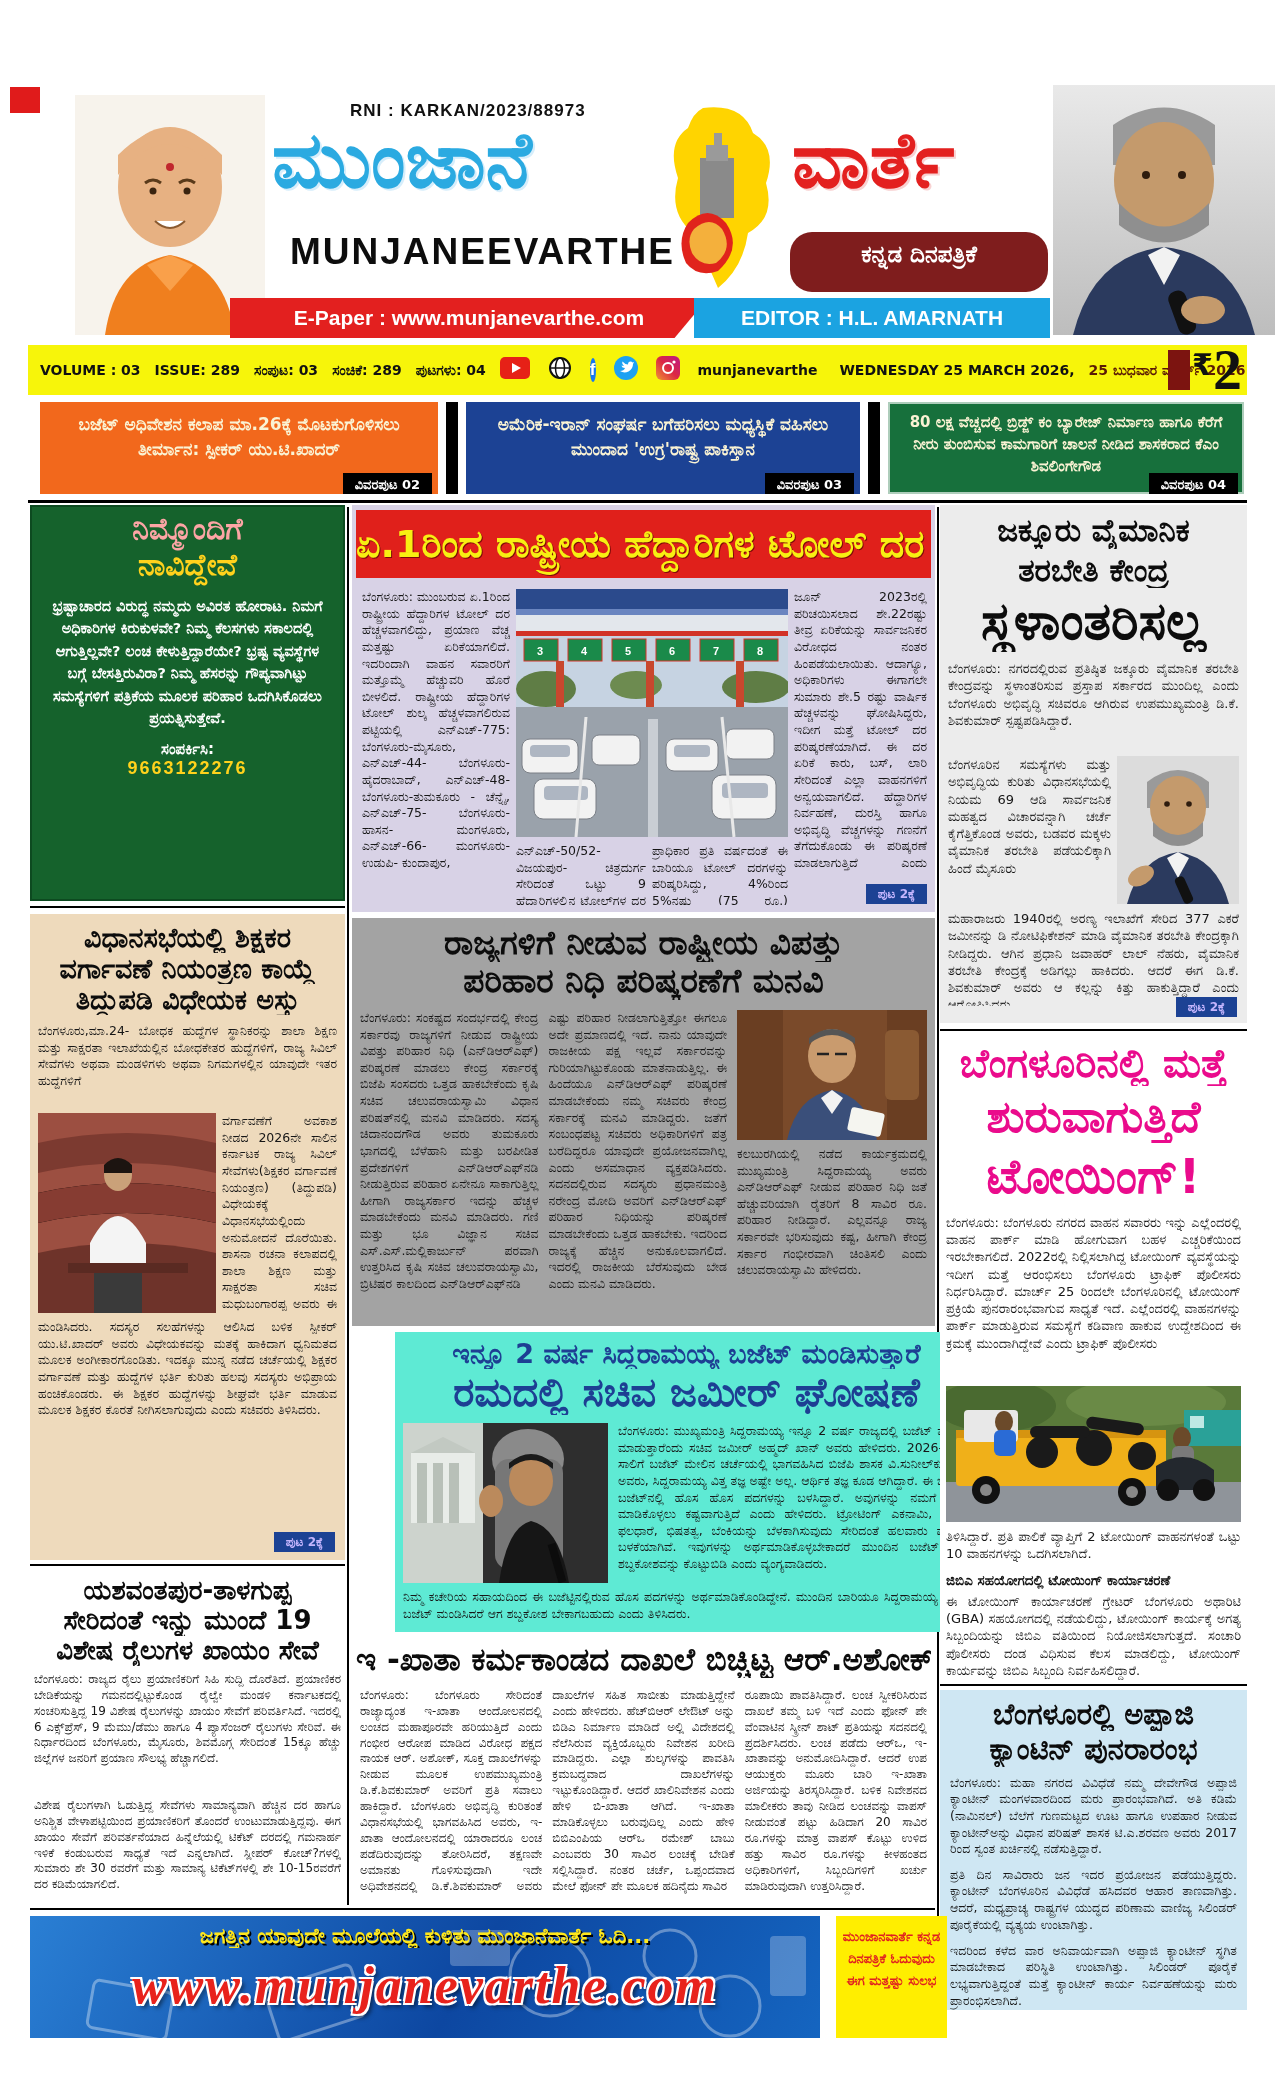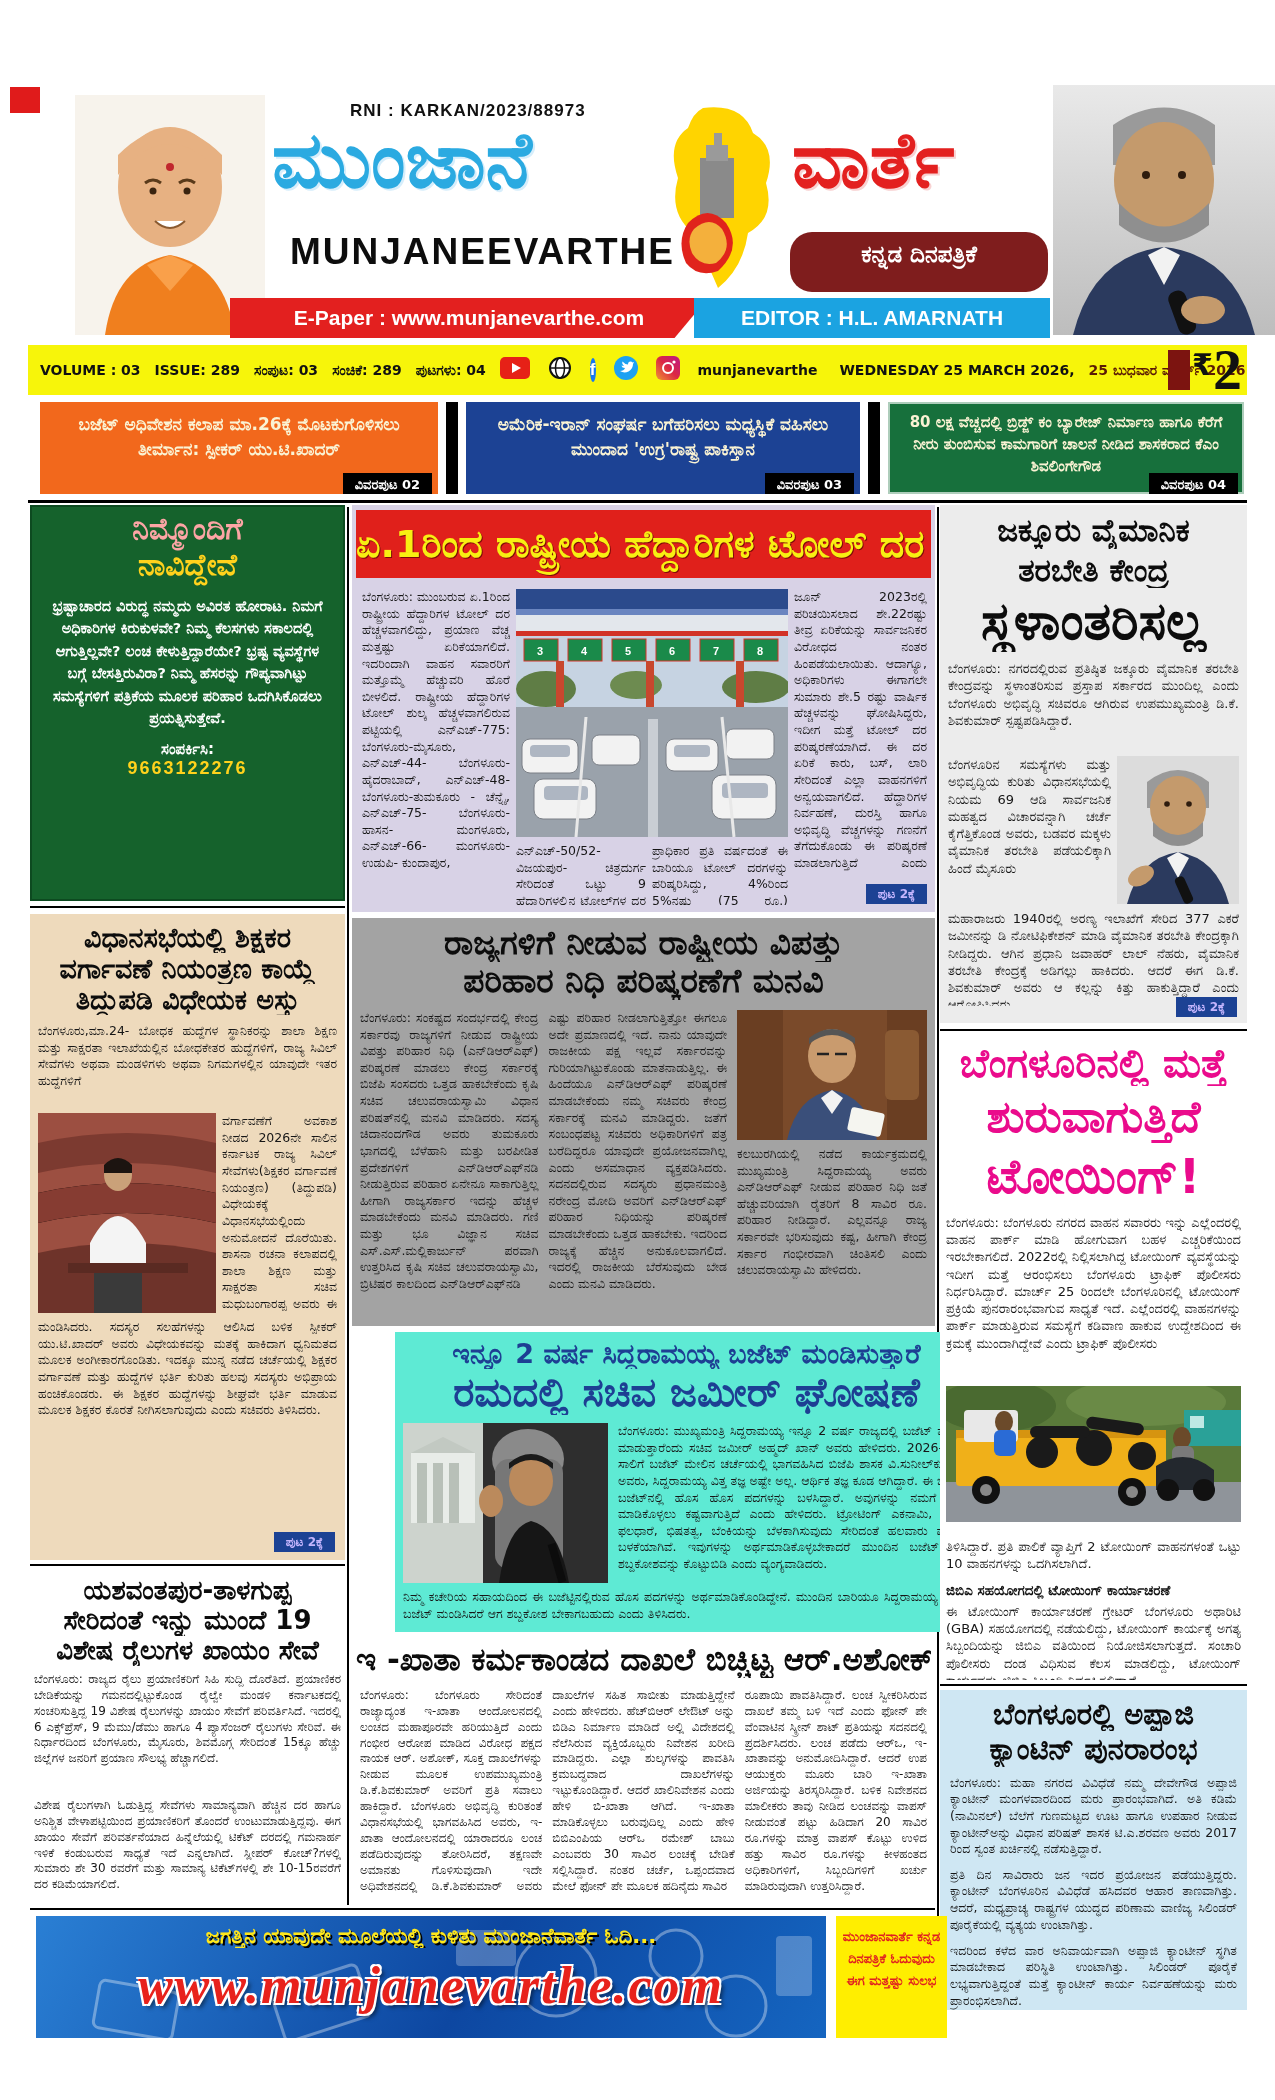--- a/index.html
+++ b/index.html
@@ -404,38 +404,38 @@
           <circle cx="186" cy="106" r="6" fill="#888"></circle>
         <ellipse cx="58" cy="36" rx="9" ry="11" fill="#6b4a2a"></ellipse>
         <rect x="48" y="44" width="22" height="26" rx="6" fill="#2a6bd6"></rect>
         <ellipse cx="236" cy="52" rx="9" ry="11" fill="#6b4a2a"></ellipse>
         <rect x="226" y="60" width="22" height="30" rx="6" fill="#7a7a7a"></rect>
         <path d="M210 80 Q240 60 268 84 L268 104 L210 104 Z" fill="#23282e"></path>
         <circle cx="222" cy="104" r="11" fill="#111"></circle>
           <circle cx="258" cy="104" r="11" fill="#111"></circle>
       </svg>
     </div>
-    <div class="body-txt" style="margin-top:16px;height:42px;font-size:13px;">ತಿಳಿಸಿದ್ದಾರೆ. ಪ್ರತಿ ಪಾಲಿಕೆ ವ್ಯಾಪ್ತಿಗೆ 2 ಟೋಯಿಂಗ್ ವಾಹನಗಳಂತೆ ಒಟ್ಟು 10 ವಾಹನಗಳನ್ನು ಒದಗಿಸಲಾಗಿದೆ.</div>
+    <div class="body-txt" style="margin-top:6px;height:42px;font-size:13px;">ತಿಳಿಸಿದ್ದಾರೆ. ಪ್ರತಿ ಪಾಲಿಕೆ ವ್ಯಾಪ್ತಿಗೆ 2 ಟೋಯಿಂಗ್ ವಾಹನಗಳಂತೆ ಒಟ್ಟು 10 ವಾಹನಗಳನ್ನು ಒದಗಿಸಲಾಗಿದೆ.</div>
     <div style="font-weight:bold;font-size:13.5px;color:#111;margin-top:2px;font-family:'DejaVu Sans',sans-serif;white-space:nowrap;overflow:hidden;">ಜಿಬಿಎ ಸಹಯೋಗದಲ್ಲಿ ಟೋಯಿಂಗ್ ಕಾರ್ಯಾಚರಣೆ</div>
     <div class="body-txt" style="margin-top:4px;height:118px;font-size:13px;">ಈ ಟೋಯಿಂಗ್ ಕಾರ್ಯಾಚರಣೆ ಗ್ರೇಟರ್ ಬೆಂಗಳೂರು ಅಥಾರಿಟಿ (GBA) ಸಹಯೋಗದಲ್ಲಿ ನಡೆಯಲಿದ್ದು, ಟೋಯಿಂಗ್ ಕಾರ್ಯಕ್ಕೆ ಅಗತ್ಯ ಸಿಬ್ಬಂದಿಯನ್ನು ಜಿಬಿಎ ವತಿಯಿಂದ ನಿಯೋಜಿಸಲಾಗುತ್ತದೆ. ಸಂಚಾರಿ ಪೊಲೀಸರು ದಂಡ ವಿಧಿಸುವ ಕೆಲಸ ಮಾಡಲಿದ್ದು, ಟೋಯಿಂಗ್ ಕಾರ್ಯವನ್ನು ಜಿಬಿಎ ಸಿಬ್ಬಂದಿ ನಿರ್ವಹಿಸಲಿದ್ದಾರೆ.</div>
   </div>
 
   <div class="hline" style="left:940px;top:1684px;width:307px;height:2px;"></div>
 
   <div class="abs" style="left:940px;top:1690px;width:307px;height:320px;background:#cfe7f3;box-sizing:border-box;padding:8px 10px 0;overflow:hidden;">
     <div class="art-head" style="font-size:29px;">ಬೆಂಗಳೂರಲ್ಲಿ ಅಪ್ಪಾಜಿ</div>
     <div class="art-head" style="font-size:29px;margin-top:2px;">ಕ್ಯಾಂಟಿನ್ ಪುನರಾರಂಭ</div>
     <div class="body-txt" style="margin-top:8px;height:88px;font-size:12.5px;">ಬೆಂಗಳೂರು: ಮಹಾ ನಗರದ ವಿವಿಧೆಡೆ ನಮ್ಮ ದೇವೇಗೌಡ ಅಪ್ಪಾಜಿ ಕ್ಯಾಂಟೀನ್ ಮಂಗಳವಾರದಿಂದ ಮರು ಪ್ರಾರಂಭವಾಗಿದೆ. ಅತಿ ಕಡಿಮೆ (ನಾಮಿನಲ್) ಬೆಲೆಗೆ ಗುಣಮಟ್ಟದ ಊಟ ಹಾಗೂ ಉಪಹಾರ ನೀಡುವ ಕ್ಯಾಂಟೀನ್‌ಅನ್ನು ವಿಧಾನ ಪರಿಷತ್ ಶಾಸಕ ಟಿ.ಎ.ಶರವಣ ಅವರು 2017 ರಿಂದ ಸ್ವಂತ ಖರ್ಚಿನಲ್ಲಿ ನಡೆಸುತ್ತಿದ್ದಾರೆ.</div>
     <div class="body-txt" style="margin-top:4px;height:72px;font-size:12.5px;">ಪ್ರತಿ ದಿನ ಸಾವಿರಾರು ಜನ ಇದರ ಪ್ರಯೋಜನ ಪಡೆಯುತ್ತಿದ್ದರು. ಕ್ಯಾಂಟೀನ್ ಬೆಂಗಳೂರಿನ ವಿವಿಧೆಡೆ ಹಸಿದವರ ಆಹಾರ ತಾಣವಾಗಿತ್ತು. ಆದರೆ, ಮಧ್ಯಪ್ರಾಚ್ಯ ರಾಷ್ಟ್ರಗಳ ಯುದ್ಧದ ಪರಿಣಾಮ ವಾಣಿಜ್ಯ ಸಿಲಿಂಡರ್ ಪೂರೈಕೆಯಲ್ಲಿ ವ್ಯತ್ಯಯ ಉಂಟಾಗಿತ್ತು.</div>
     <div class="body-txt" style="margin-top:4px;height:72px;font-size:12.5px;">ಇದರಿಂದ ಕಳೆದ ವಾರ ಅನಿವಾರ್ಯವಾಗಿ ಅಪ್ಪಾಜಿ ಕ್ಯಾಂಟೀನ್ ಸ್ಥಗಿತ ಮಾಡಬೇಕಾದ ಪರಿಸ್ಥಿತಿ ಉಂಟಾಗಿತ್ತು. ಸಿಲಿಂಡರ್ ಪೂರೈಕೆ ಲಭ್ಯವಾಗುತ್ತಿದ್ದಂತೆ ಮತ್ತೆ ಕ್ಯಾಂಟೀನ್ ಕಾರ್ಯ ನಿರ್ವಹಣೆಯನ್ನು ಮರು ಪ್ರಾರಂಭಿಸಲಾಗಿದೆ.</div>
   </div>
 
   <div class="hline" style="left:30px;top:1908px;width:905px;height:2px;"></div>
 
-  <div class="abs" style="left:30px;top:1916px;width:790px;height:122px;background:linear-gradient(120deg,#2a7fd4,#0d47a1 55%,#1565c0);overflow:hidden;margin-left:6px;">
+  <div class="abs" style="left:30px;top:1916px;width:790px;height:122px;background:linear-gradient(120deg,#2a7fd4,#0d47a1 55%,#1565c0);overflow:hidden;">
     <svg class="photo abs" style="left:0;top:0;" width="790" height="122" viewBox="0 0 790 122">
       <g fill="none" stroke="rgba(255,255,255,.35)" stroke-width="3">
         <circle cx="520" cy="60" r="40"></circle>
           <circle cx="640" cy="40" r="26"></circle>
           <circle cx="700" cy="90" r="30"></circle>
         <rect x="240" y="60" width="90" height="54" rx="6" transform="rotate(-18 285 87)"></rect>
         <rect x="60" y="70" width="80" height="48" rx="6" transform="rotate(10 100 94)"></rect>
       </g>
       <g fill="rgba(255,255,255,.25)">
         <rect x="420" y="14" width="60" height="36" rx="4"></rect>

